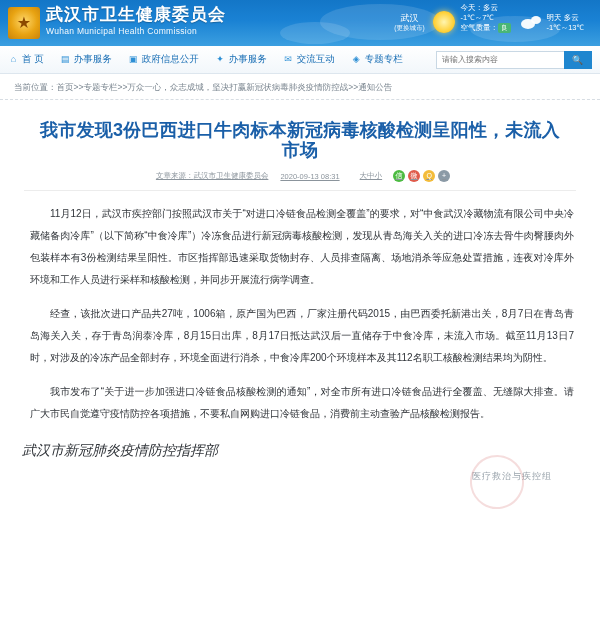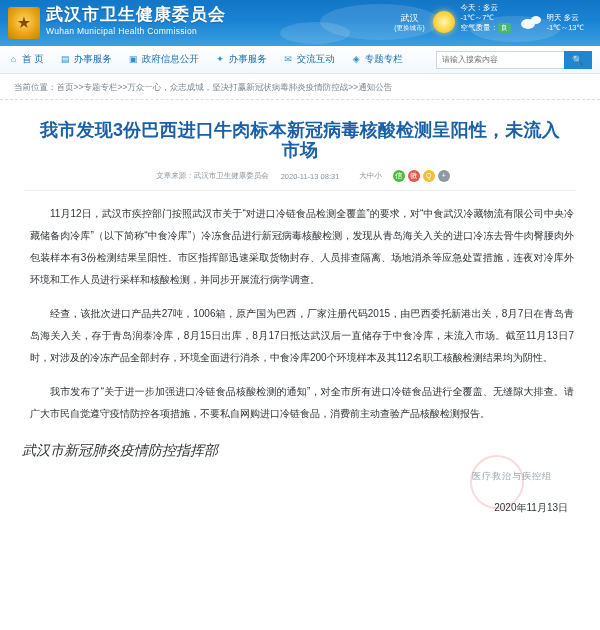--- a/index.html
+++ b/index.html
@@ -178,20 +178,21 @@
   }
   .meta {
     display: flex;
     align-items: center;
     justify-content: center;
     font-size: 7.5px;
     color: #8b949c;
     padding-bottom: 8px;
     border-bottom: 1px solid #ececec;
     margin: 0 2px 0 2px;
+    text-decoration: underline;
   }
   .meta .seg { margin: 0 6px; white-space: nowrap; }
   .meta .fs { margin-left: 14px; color: #8b949c; }
   .share {
     display: flex;
     align-items: center;
     margin-left: 8px;
   }
   .sdot {
     width: 12px; height: 12px;
@@ -328,21 +329,21 @@
 <div class="crumb-wrap">
   <span>当前位置：</span><span>首页&gt;&gt;专题专栏&gt;&gt;万众一心，众志成城，坚决打赢新冠状病毒肺炎疫情防控战&gt;&gt;通知公告</span>
 </div>
 
 <div class="article">
 
   <div class="art-title">我市发现3份巴西进口牛肉标本新冠病毒核酸检测呈阳性，未流入市场</div>
 
   <div class="meta">
     <span class="seg"><span>文章来源：</span><span>武汉市卫生健康委员会</span></span>
-    <span class="seg">2020-11-13 08:31</span>
+    <span class="seg">2020-09-13 08:31</span>
     <span class="fs">大中小</span>
     <span class="share">
       <span class="sdot s-wechat">信</span>
       <span class="sdot s-weibo">微</span>
       <span class="sdot s-qzone">Q</span>
       <span class="sdot s-more">+</span>
     </span>
   </div>
 
   <div class="body-text">
@@ -351,14 +352,13 @@
     <p>我市发布了“关于进一步加强进口冷链食品核酸检测的通知”，对全市所有进口冷链食品进行全覆盖、无缝隙大排查。请广大市民自觉遵守疫情防控各项措施，不要私自网购进口冷链食品，消费前主动查验产品核酸检测报告。</p>
   </div>
 
   <div class="sign">武汉市新冠肺炎疫情防控指挥部</div>
 
   <div class="seal-line">
     <div class="seal"></div>
     <span class="seal-text">医疗救治与疾控组</span>
   </div>
 
-  <div class="date-line">2020年11月13日</div>
 </div>
 
 </body></html>

